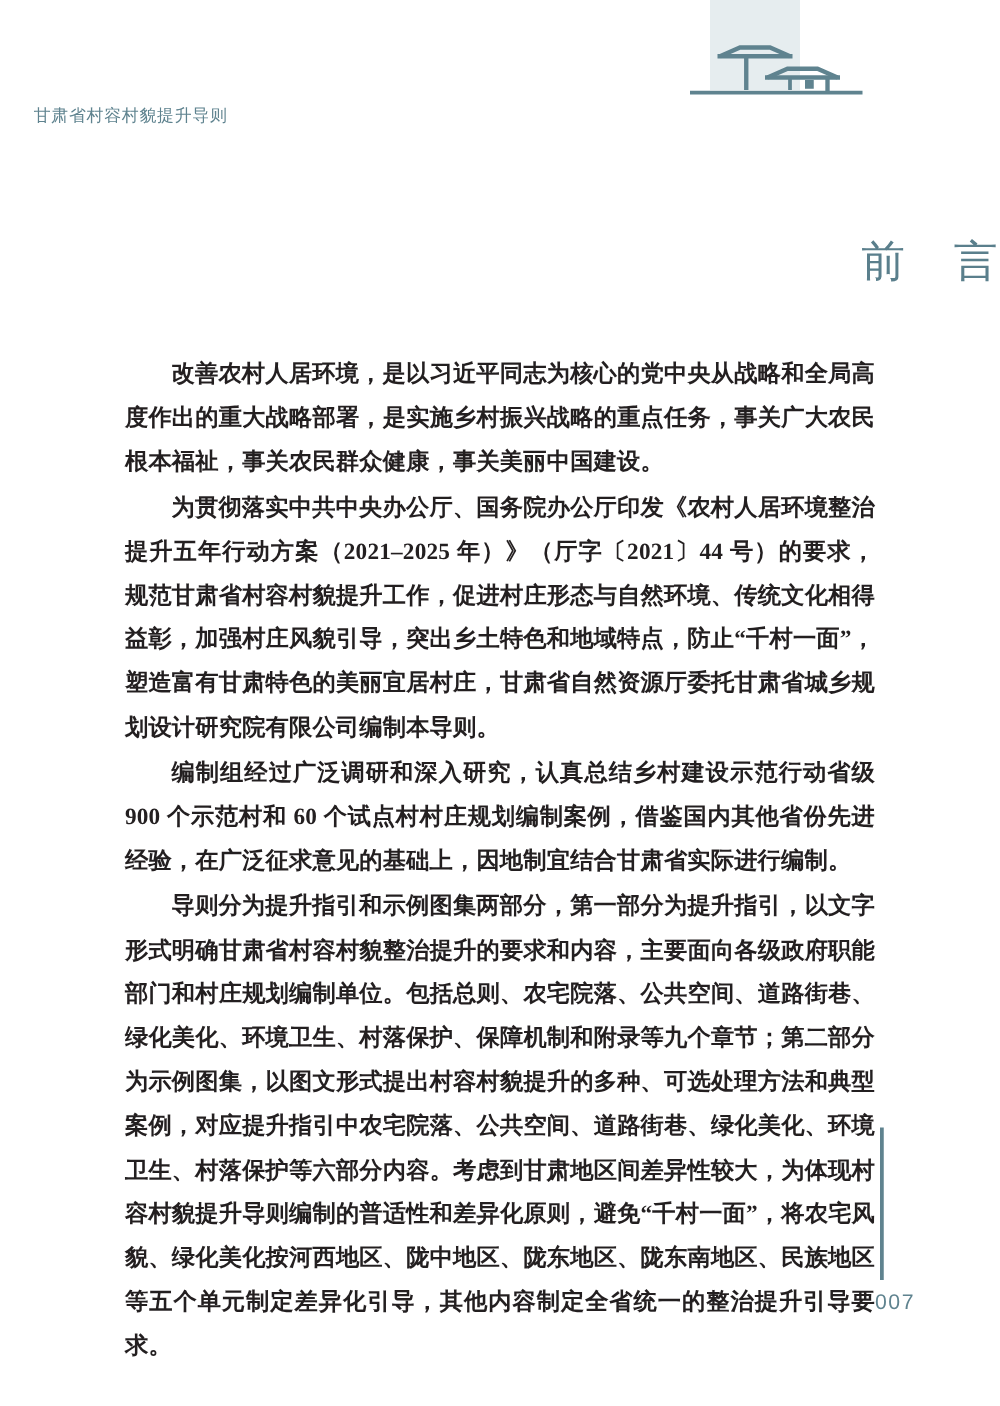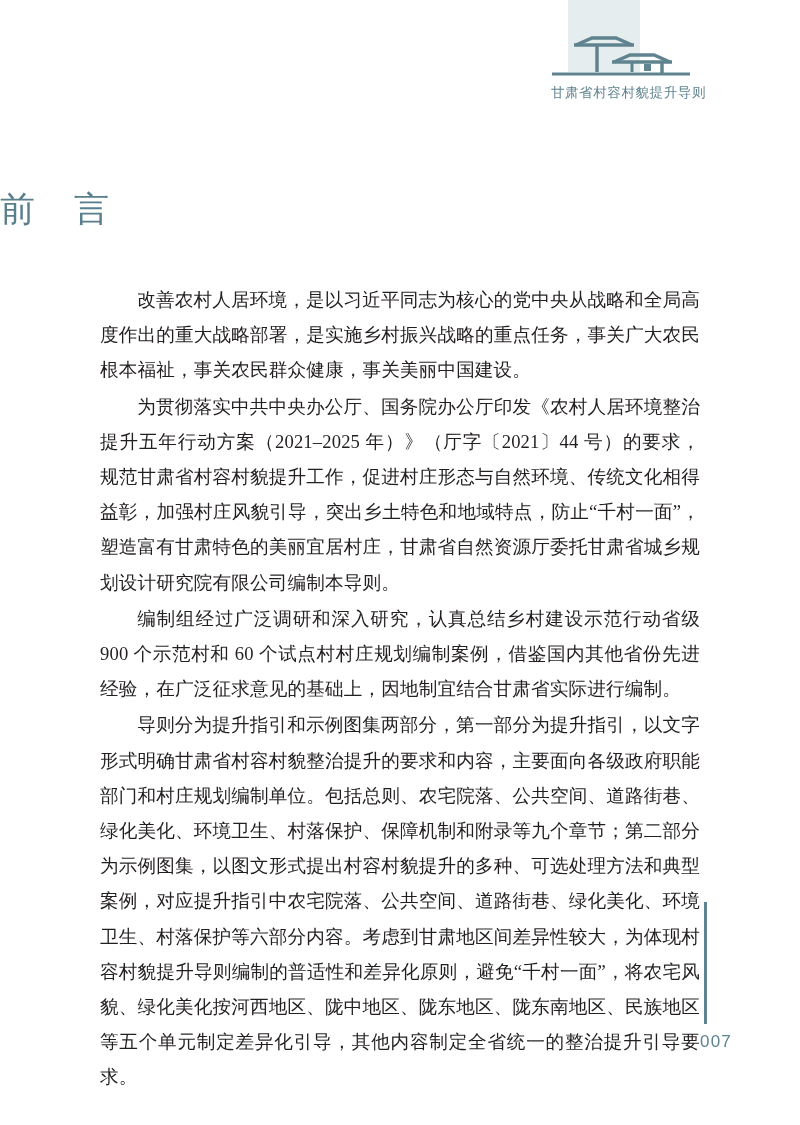--- a/index.html
+++ b/index.html
@@ -48,49 +48,50 @@
     left: 540px;
     width: 160px;
     height: 78px;
   }
 
   .header-title {
     position: absolute;
     top: 84px;
     left: 0;
     width: 706px;
-    text-align: right;
     font-family: "Liberation Sans", "DejaVu Sans", sans-serif;
     font-size: 13.5px;
     letter-spacing: 0.6px;
     color: #5f838f;
     white-space: nowrap;
+    padding-left: 27px;
   }
 
   
   .section-title {
     position: absolute;
     top: 186px;
     left: 0;
     width: 800px;
-    text-align: left;
+    text-align: right;
     font-family: "Liberation Sans", "DejaVu Sans", sans-serif;
     font-size: 35px;
     font-weight: 400;
     letter-spacing: 2px;
     color: #5a7f8c;
     white-space: pre;
   }
 
   
   .body-text {
     position: absolute;
     top: 282px;
     left: 100px;
     width: 600px;
+    font-weight: bold;
   }
 
   .para {
     font-size: 18.6px;
     line-height: 35.2px;
     color: #231f20;
     text-align: justify;
     text-align-last: left;
     text-justify: inter-character;
     text-indent: 2em;

